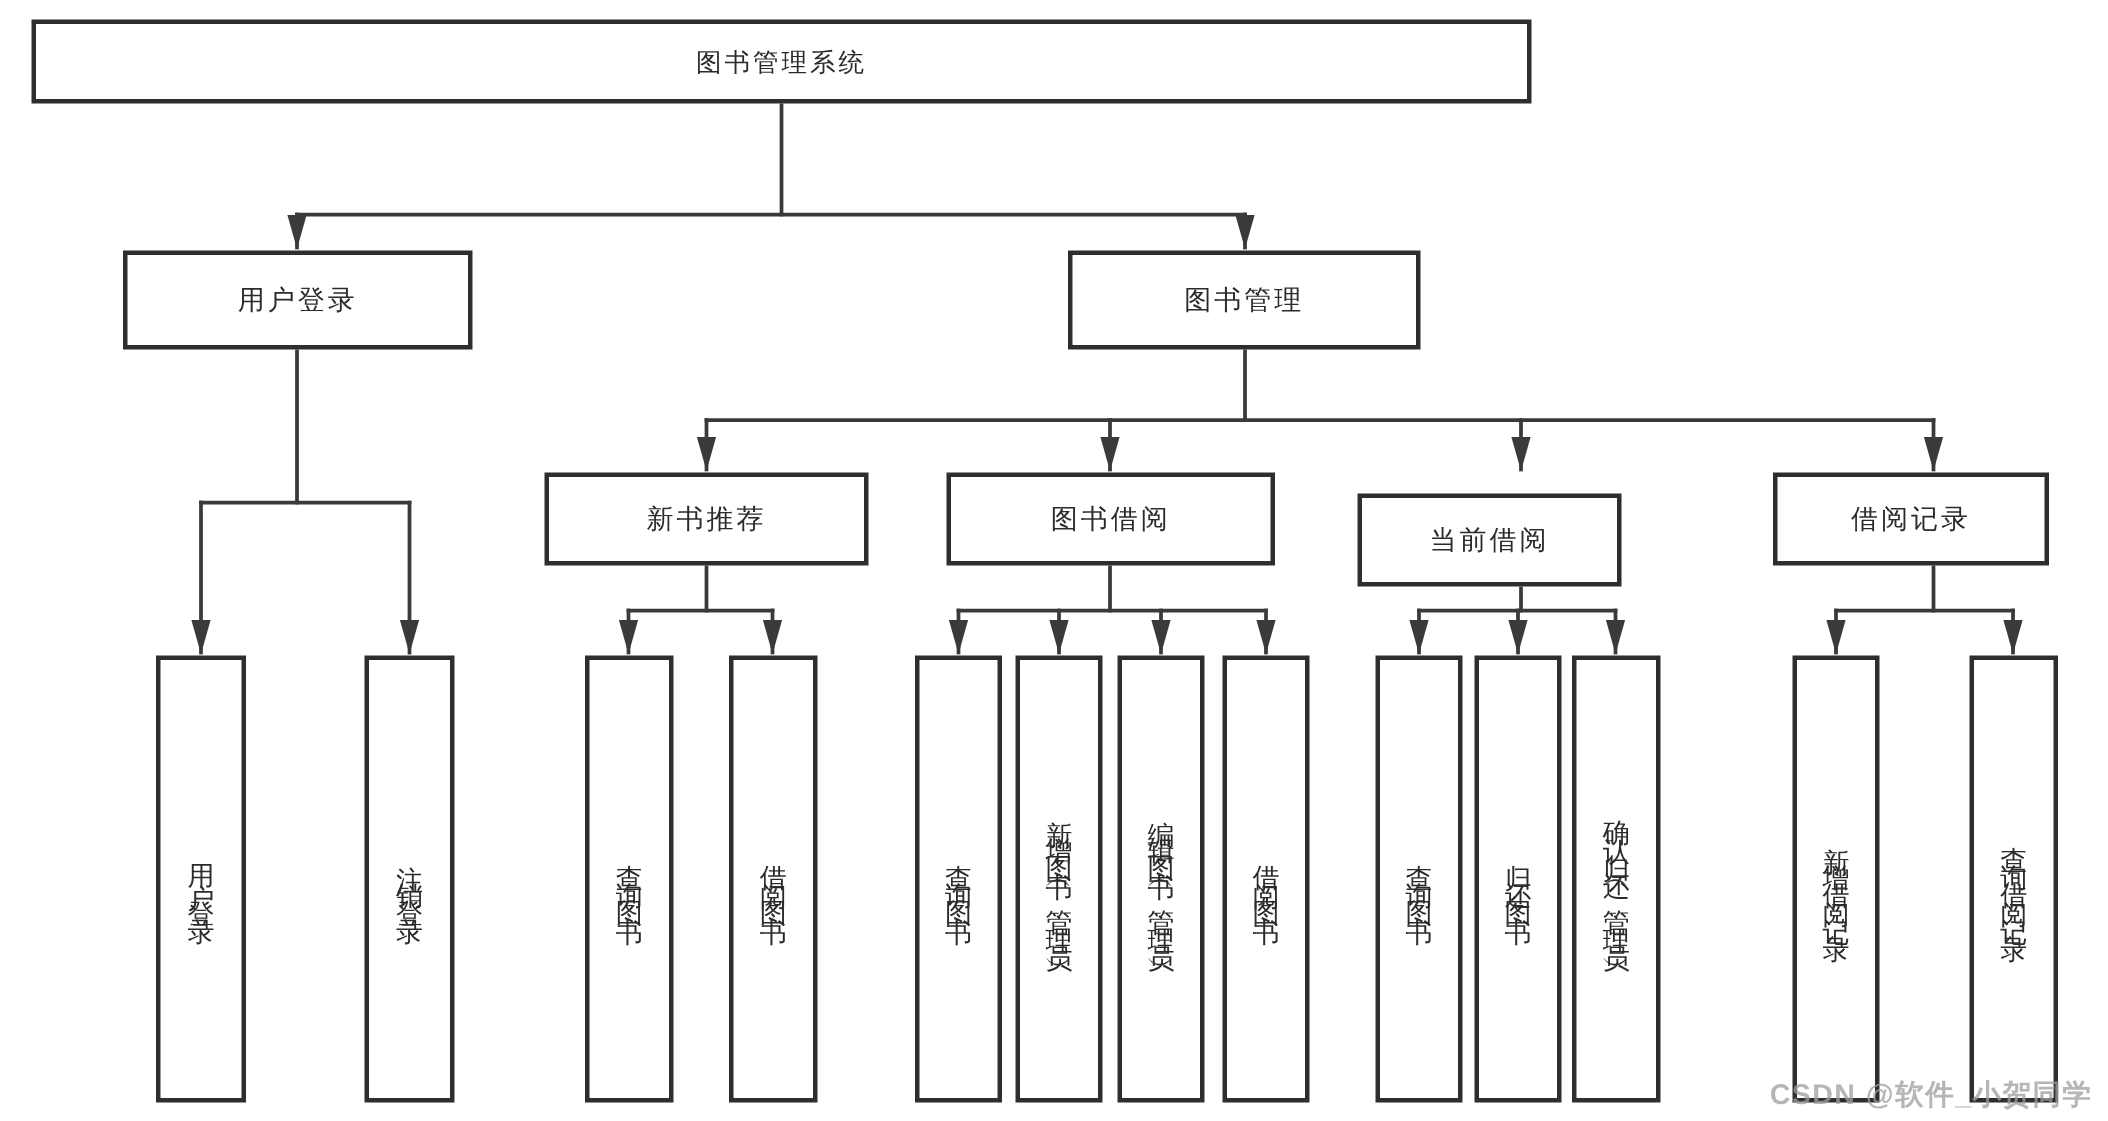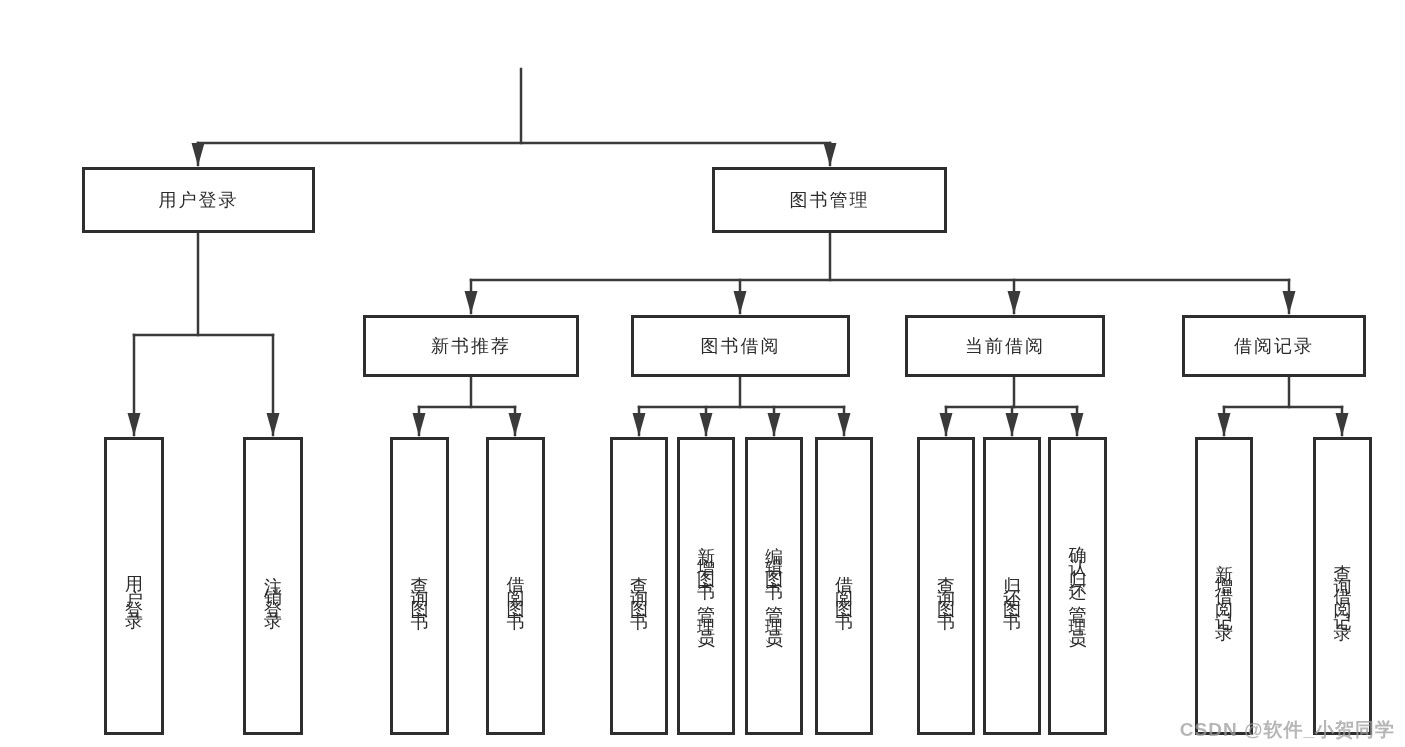--- a/index.html
+++ b/index.html
@@ -115,27 +115,28 @@
     </g>
 
     <g stroke="#3a3a3a" stroke-width="2.5" stroke-linecap="square" fill="none">
       <line x1="1289" y1="377" x2="1289" y2="407"></line>
       <line x1="1224" y1="407" x2="1342" y2="407"></line>
       <line x1="1224" y1="407" x2="1224" y2="435" marker-end="url(#arw)"></line>
       <line x1="1342" y1="407" x2="1342" y2="435" marker-end="url(#arw)"></line>
     </g>
   </svg>
 
+  <div class="box root" style="left:21px; top:13px; width:1000px; height:56px">图书管理系统</div>
 
   <div class="box" style="left:82px; top:167px; width:233px; height:66px">用户登录</div>
   <div class="box" style="left:363px; top:315px; width:216px; height:62px">新书推荐</div>
 
   <div class="box" style="left:712px; top:167px; width:235px; height:66px">图书管理</div>
   <div class="box" style="left:631px; top:315px; width:219px; height:62px">图书借阅</div>
-  <div class="box" style="left:905px; top:315px; width:200px; height:62px">当前借阅</div>
+  <div class="box" style="left:905px; top:329px; width:176px; height:62px">当前借阅</div>
   <div class="box" style="left:1182px; top:315px; width:184px; height:62px">借阅记录</div>
 
   <div class="box v" style="left:104px; top:437px; width:60px; height:298px">用户登录</div>
   <div class="box v" style="left:243px; top:437px; width:60px; height:298px">注销登录</div>
 
   <div class="box v" style="left:390px; top:437px; width:59px; height:298px">查询图书</div>
   <div class="box v" style="left:486px; top:437px; width:59px; height:298px">借阅图书</div>
 
   <div class="box v" style="left:610px; top:437px; width:58px; height:298px">查询图书</div>
   <div class="box v" style="left:677px; top:437px; width:58px; height:298px">新增图书（管理员）</div>

